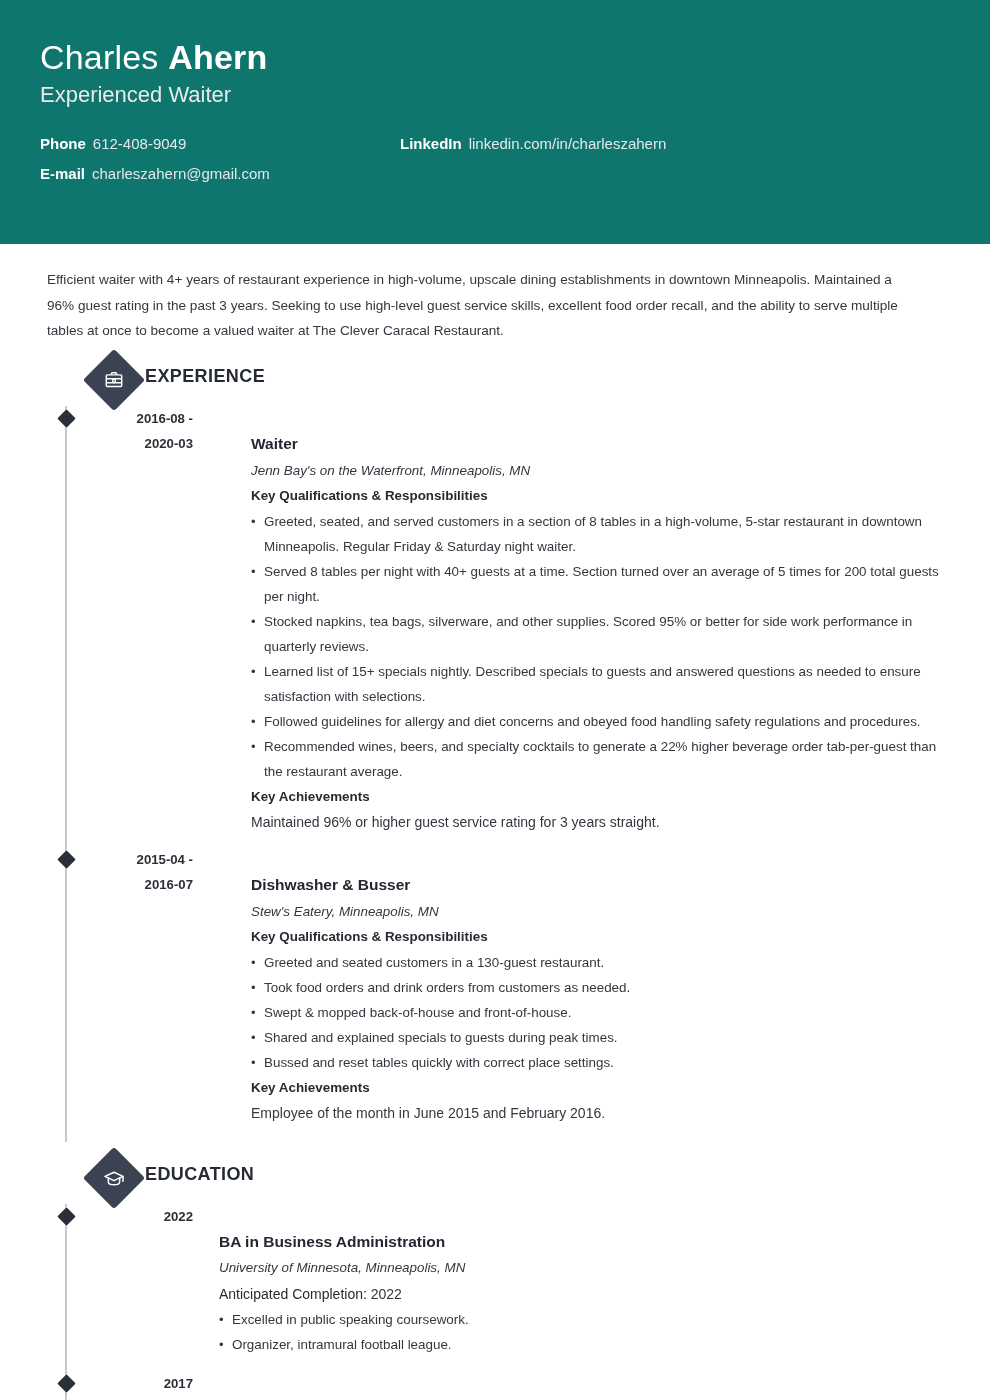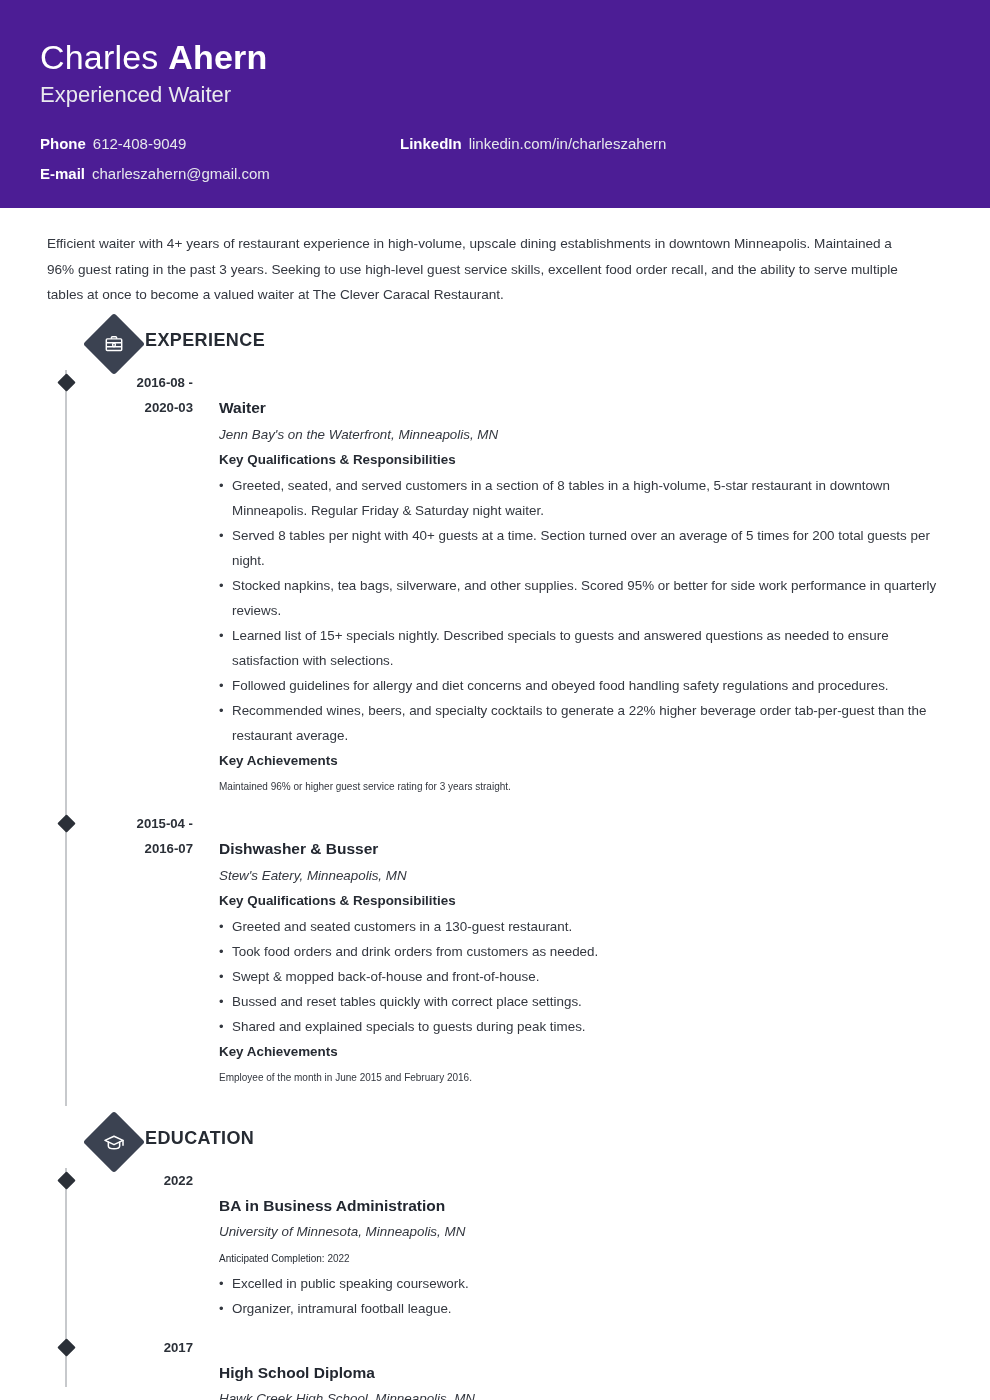--- a/index.html
+++ b/index.html
@@ -11,22 +11,22 @@
   body {
     width: 990px;
     height: 1400px;
     font-family: "Liberation Sans", sans-serif;
     color: #2b3038;
     overflow: hidden;
   }
 
   
   .header {
-    background: #4c1d95;
-    height: 208px;
+    background: #0f766e;
+    height: 244px;
     padding: 36px 40px 0 40px;
     position: relative;
   }
   .name {
     font-size: 34px;
     line-height: 42px;
     color: #ffffff;
     font-weight: 400;
     letter-spacing: 0.2px;
     margin: 0 0 4px 0;
@@ -194,26 +194,26 @@
   }
   ul.bullets li::before {
     content: "•";
     position: absolute;
     left: 0;
     top: 0;
     color: #33373f;
     font-size: 13px;
   }
   .plain-line {
-    font-size: 10px;
+    font-size: 14px;
     line-height: 25px;
     color: #33373f;
   }
   .plain-line b { font-weight: 400; color: #262b33; }
-  .entry.exp { margin-bottom: 12px; }
+  .entry.exp { margin-bottom: 12px; gap: 32px; }
   .entry.edu { margin-bottom: 12px; }
   .edu-body .entry-role { margin-bottom: 4px; }
   .exp-section .timeline { padding-bottom: 4px; }
 </style>
 </head>
 <body>
 
 <div class="header">
   <h1 class="name">
     <span>Charles</span>
@@ -289,22 +289,22 @@
         <span class="d2">2016-07</span>
       </div>
       <div class="entry-body">
         <div class="entry-role">Dishwasher &amp; Busser</div>
         <div class="entry-org">Stew's Eatery, Minneapolis, MN</div>
         <div class="sub-head">Key Qualifications &amp; Responsibilities</div>
         <ul class="bullets">
           <li>Greeted and seated customers in a 130-guest restaurant.</li>
           <li>Took food orders and drink orders from customers as needed.</li>
           <li>Swept &amp; mopped back-of-house and front-of-house.</li>
+          <li>Shared and explained specials to guests during peak times.</li>
           <li>Bussed and reset tables quickly with correct place settings.</li>
-          <li>Shared and explained specials to guests during peak times.</li>
         </ul>
         <div class="sub-head">Key Achievements</div>
         <div class="plain-line">Employee of the month in June 2015 and February 2016.</div>
       </div>
     </div>
   </div>
 </div>
 
 <div class="section edu-section">
   <div class="section-head">

